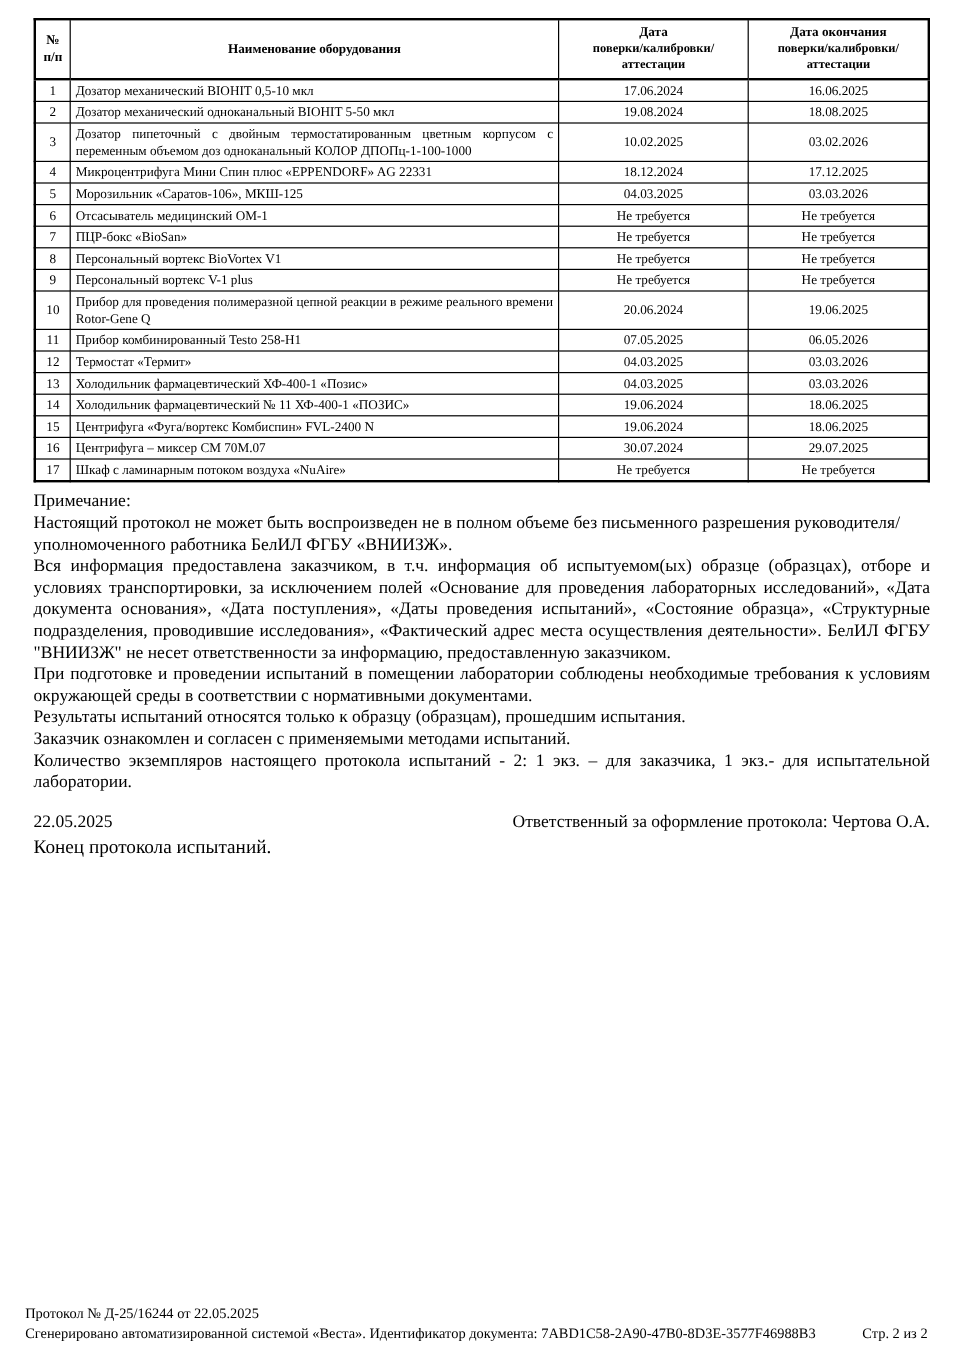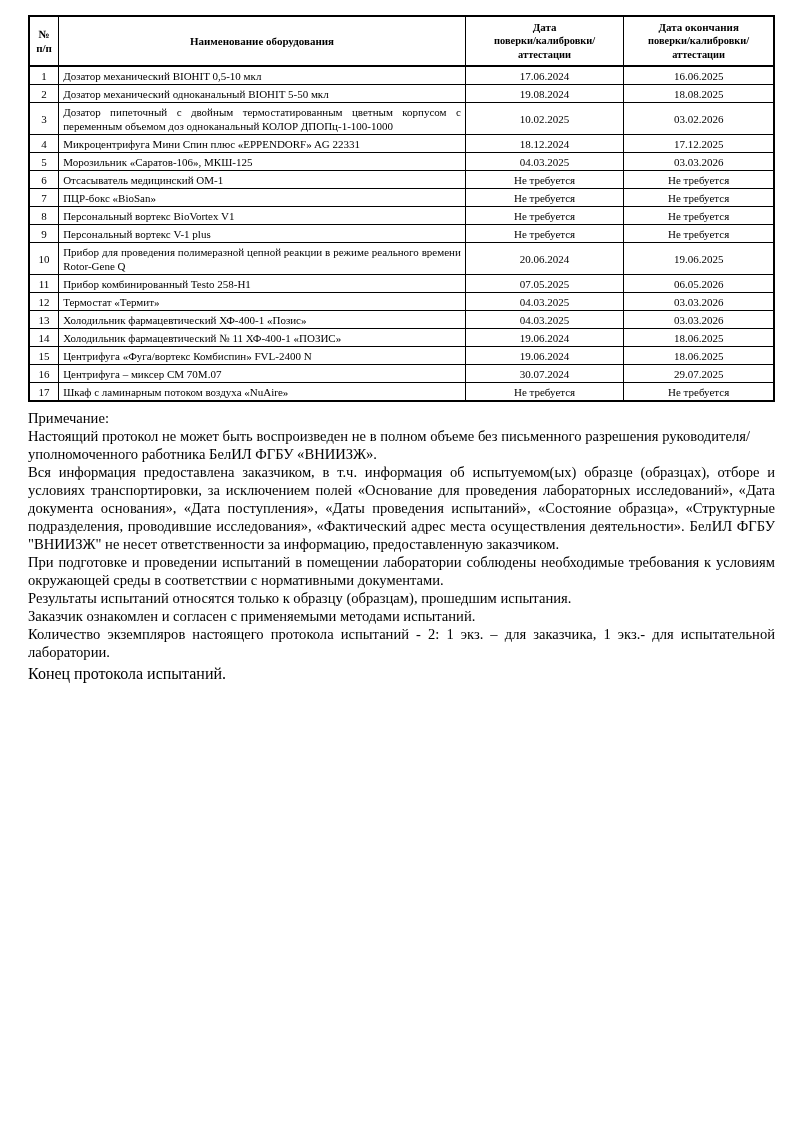--- a/index.html
+++ b/index.html
@@ -212,17 +212,28 @@
       <div id="notes-paragraphs">
           <p>Настоящий протокол не может быть воспроизведен не в полном объеме без письменного разрешения руководителя/уполномоченного работника БелИЛ ФГБУ «ВНИИЗЖ».</p>
           <p class="justify">Вся информация предоставлена заказчиком, в т.ч. информация об испытуемом(ых) образце (образцах), отборе и условиях транспортировки, за исключением полей «Основание для проведения лабораторных исследований», «Дата документа основания», «Дата поступления», «Даты проведения испытаний», «Состояние образца», «Структурные подразделения, проводившие исследования», «Фактический адрес места осуществления деятельности». БелИЛ ФГБУ "ВНИИЗЖ" не несет ответственности за информацию, предоставленную заказчиком.</p>
           <p class="justify">При подготовке и проведении испытаний в помещении лаборатории соблюдены необходимые требования к условиям окружающей среды в соответствии с нормативными документами.</p>
           <p>Результаты испытаний относятся только к образцу (образцам), прошедшим испытания.</p>
           <p>Заказчик ознакомлен и согласен с применяемыми методами испытаний.</p>
           <p class="justify">Количество экземпляров настоящего протокола испытаний - 2: 1 экз. – для заказчика, 1 экз.- для испытательной лаборатории.</p>
         </div>
     </div>
 
+    <div class="signoff">
+      <span>22.05.2025</span>
+      <span>Ответственный за оформление протокола: Чертова О.А.</span>
+    </div>
 
     <div class="end-line">Конец протокола испытаний.</div>
   </div>
 
+  <div class="footer">
+    <div>Протокол № Д-25/16244 от 22.05.2025</div>
+    <div class="footer-row">
+      <span>Сгенерировано автоматизированной системой «Веста». Идентификатор документа: 7ABD1C58-2A90-47B0-8D3E-3577F46988B3</span>
+      <span>Стр. 2 из 2</span>
+    </div>
+  </div>
 </div>
 
 </body></html>

